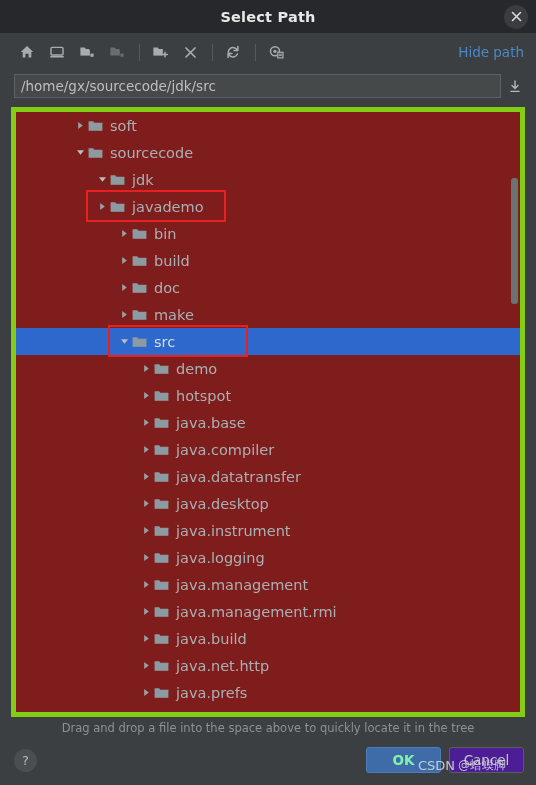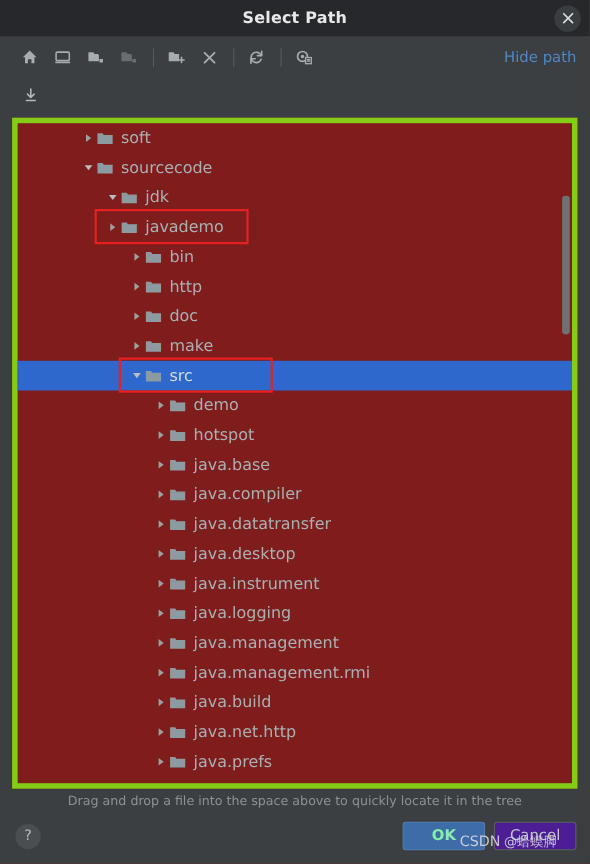--- a/index.html
+++ b/index.html
@@ -290,20 +290,21 @@
         <circle cx="7" cy="7.3" r="1.6" fill="#a6adb1"></circle>
         <rect x="9.8" y="8.3" width="5.2" height="5.6" fill="#3c3f41" stroke="#a6adb1" stroke-width="1.2"></rect>
         <path d="M11 10.2 h2.8 M11 11.6 h2.8" stroke="#a6adb1" stroke-width="1"></path>
       </svg>
     </div>
 
     <span id="hide-path-link">Hide path</span>
   </div>
 
   <div id="path-row">
+    <input id="path-input" type="text" value="/home/gx/sourcecode/jdk/src" style="">
     <div id="path-expand">
       <svg width="14" height="15" viewBox="0 0 14 15">
         <path d="M7 2 V9.4 M4 6.6 L7 9.6 L10 6.6" fill="none" stroke="#b4b9bc" stroke-width="1.4" stroke-linecap="round" stroke-linejoin="round"></path>
         <path d="M3 12.4 h8" stroke="#b4b9bc" stroke-width="1.4" stroke-linecap="round"></path>
       </svg>
     </div>
   </div>
 
   <div id="tree-wrap">
     <div id="tree">
@@ -382,21 +383,21 @@
             <svg width="9" height="9" viewBox="0 0 9 9">
               <path d="M2.2 1 L6.8 4.5 L2.2 8 Z" fill="#9aa1a5"></path>
             </svg>
           </span>
           <span class="folder-icon">
             <svg width="15" height="13" viewBox="0 0 15 13">
               <path d="M0.6 2.2 h4.6 l1.2 1.6 h8 v1.1 h-13.8 z" fill="#8c9aa1"></path>
               <path d="M0.6 4.4 h13.8 v7.4 h-13.8 z" fill="#8c9aa1"></path>
             </svg>
           </span>
-          <span class="row-label">http</span>
+          <span class="row-label">build</span>
         </div>
         <div class="tree-row" style="padding-left: 100px;">
           <span class="twisty">
             <svg width="9" height="9" viewBox="0 0 9 9">
               <path d="M2.2 1 L6.8 4.5 L2.2 8 Z" fill="#9aa1a5"></path>
             </svg>
           </span>
           <span class="folder-icon">
             <svg width="15" height="13" viewBox="0 0 15 13">
               <path d="M0.6 2.2 h4.6 l1.2 1.6 h8 v1.1 h-13.8 z" fill="#8c9aa1"></path>

